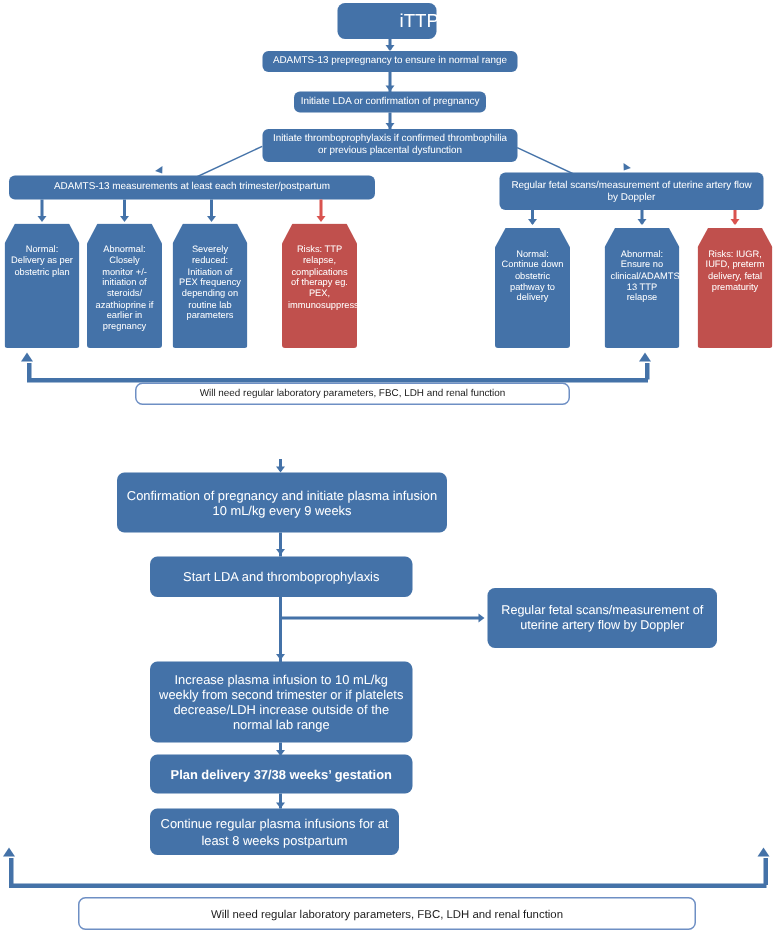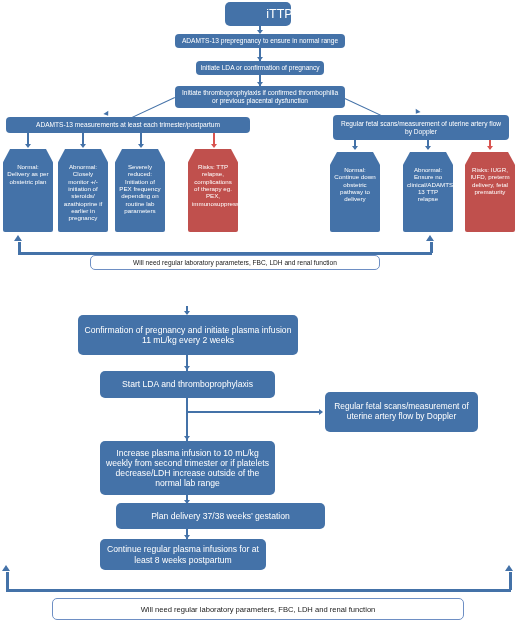--- a/index.html
+++ b/index.html
@@ -170,40 +170,40 @@
   <div class="ln v thick" style="left:430px;top:242px;height:11px;"></div>
   <div class="arrow-u" style="left:425.7px;top:235px;"></div>
 
   <div class="note t-note-sm" style="left:90px;top:255px;width:290px;height:15px;">Will need regular laboratory parameters, FBC, LDH and renal function</div>
 
   <div class="node rounded t-cong" style="left:147px;top:283px;width:78px;height:23px;">Congenital</div>
 
   <div class="ln v" style="left:186px;top:306px;height:8px;"></div>
   <div class="arrow-d" style="left:183.5px;top:311px;"></div>
 
-  <div class="node rounded t-step" style="left:78px;top:315px;width:220px;height:40px;">Confirmation of pregnancy and initiate plasma infusion 11 mL/kg every 2 weeks</div>
+  <div class="node rounded t-step" style="left:78px;top:315px;width:220px;height:40px;">Confirmation of pregnancy and initiate plasma infusion 10 mL/kg every 9 weeks</div>
 
   <div class="ln v" style="left:186px;top:355px;height:16px;"></div>
   <div class="arrow-d" style="left:183.5px;top:366px;"></div>
 
   <div class="node rounded t-step" style="left:100px;top:371px;width:175px;height:27px;">Start LDA and thromboprophylaxis</div>
 
   <div class="ln v" style="left:186px;top:398px;height:44px;"></div>
   <div class="arrow-d" style="left:183.5px;top:436px;"></div>
 
   <div class="ln h" style="left:186px;top:411px;width:134px;"></div>
   <div class="arrow-r" style="left:319px;top:408.6px;"></div>
   <div class="node rounded t-side" style="left:325px;top:392px;width:153px;height:40px;">Regular fetal scans/measurement of uterine artery flow by Doppler</div>
 
   <div class="node rounded t-step" style="left:100px;top:441px;width:175px;height:54px;">Increase plasma infusion to 10 mL/kg weekly from second trimester or if platelets decrease/LDH increase outside of the normal lab range</div>
 
   <div class="ln v" style="left:186px;top:495px;height:8px;"></div>
   <div class="arrow-d" style="left:183.5px;top:500px;"></div>
 
-  <div class="node rounded t-step" style="left:116px;top:503px;width:209px;height:26px;">Plan delivery 37/38 weeks’ gestation</div>
+  <div class="node rounded t-step" style="left:100px;top:503px;width:175px;height:26px;font-weight:bold;">Plan delivery 37/38 weeks’ gestation</div>
 
   <div class="ln v" style="left:186px;top:529px;height:10px;"></div>
   <div class="arrow-d" style="left:183.5px;top:535px;"></div>
 
   <div class="node rounded t-step" style="left:100px;top:539px;width:166px;height:31px;">Continue regular plasma infusions for at least 8 weeks postpartum</div>
 
   <div class="ln h thick" style="left:6px;top:589px;width:505px;"></div>
   <div class="ln v thick" style="left:6px;top:572px;height:18px;"></div>
   <div class="arrow-u" style="left:1.7px;top:565px;"></div>
   <div class="ln v thick" style="left:509px;top:572px;height:18px;"></div>

